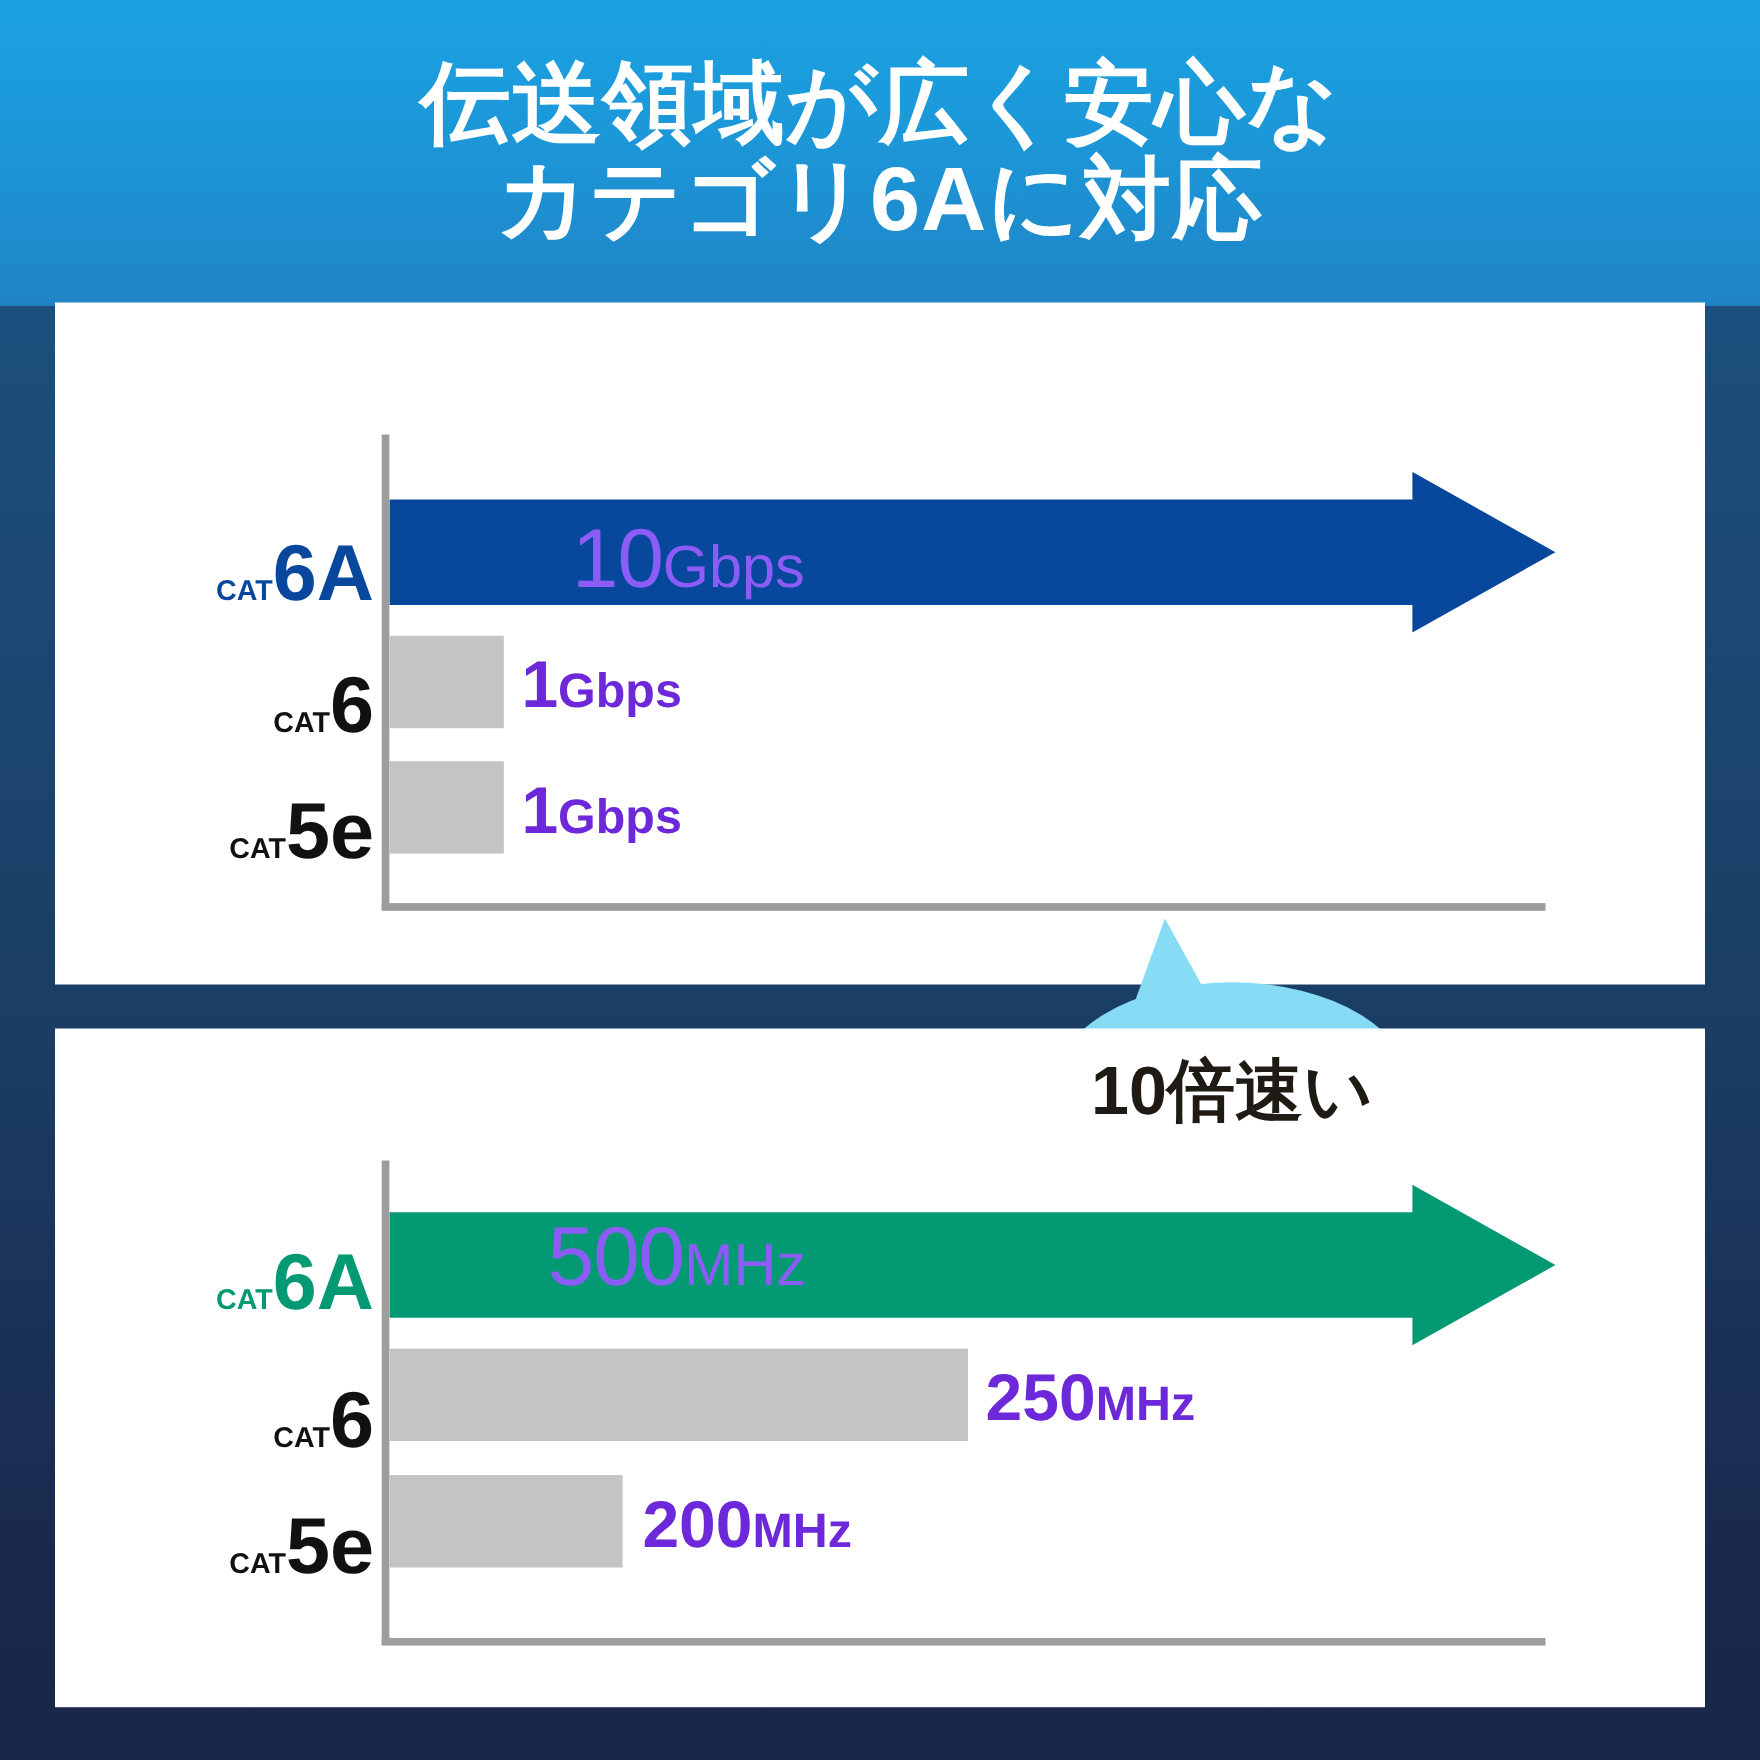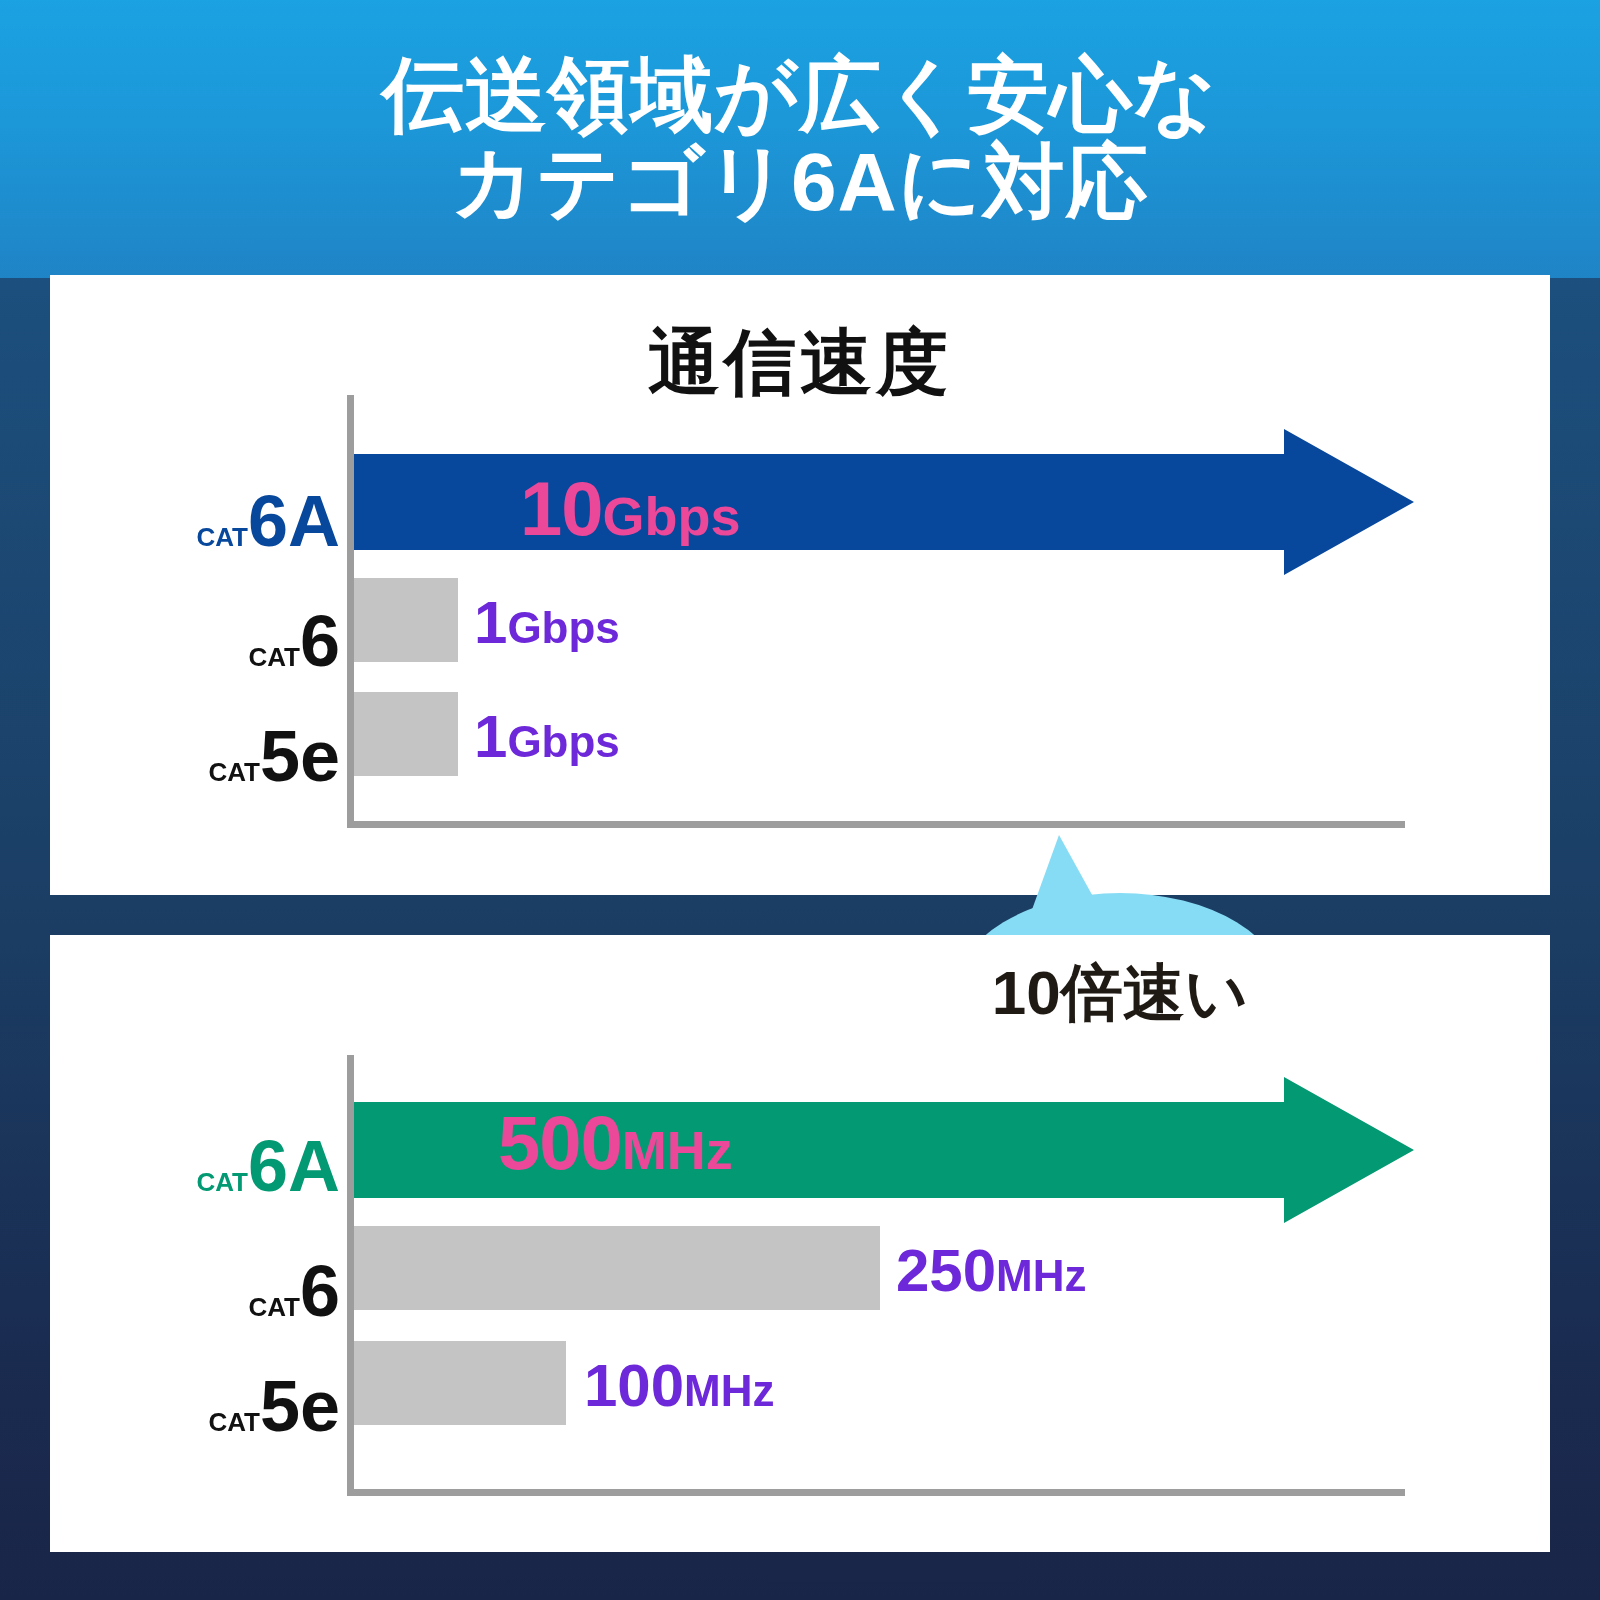--- a/index.html
+++ b/index.html
@@ -107,22 +107,22 @@
   }
   .bar-value .v-num  { font-size: 60px; }
   .bar-value .v-unit { font-size: 44px; }
 
   
   .arrow-wrap { position: absolute; }
   .arrow-wrap svg { display: block; }
   .arrow-label {
     position: absolute;
     white-space: nowrap;
-    color: #ec4899;
-    font-weight: 700;
+    color: #8b5cf6;
+    font-weight: 400;
     line-height: 1;
   }
   .arrow-label .v-num  { font-size: 76px; letter-spacing: -1px; }
   .arrow-label .v-unit { font-size: 54px; }
 
   
   .bubble {
     position: absolute;
   }
   .bubble .ellipse {
@@ -154,21 +154,20 @@
 <body>
 
 <div id="page">
 
   <div class="header">
     <div class="header-line">伝送領域が広く安心な</div>
     <div class="header-line">カテゴリ6Aに対応</div>
   </div>
 
   <div class="panel" id="panel-speed">
-    <div class="panel-title">通信速度</div>
 
     <div class="chart">
 
       <div class="axis-y" style="left:297px; top:120px; height:432px;"></div>
       <div class="axis-x" style="left:297px; top:546px; width:1058px;"></div>
 
       <div class="cat-label cat-blue" style="left:60px; top:210px; width:230px;">
         <span class="cat-word">CAT</span><span class="cat-num">6A</span>
       </div>
 
@@ -236,19 +235,19 @@
       <div class="bar" style="left:304px; top:291px; width:526px; height:84px;"></div>
       <div class="bar-value" style="left:846px; top:306px;">
         <span class="v-num">250</span><span class="v-unit">MHz</span>
       </div>
 
       <div class="cat-label cat-grey" style="left:60px; top:435px; width:230px;">
         <span class="cat-word">CAT</span><span class="cat-num">5e</span>
       </div>
       <div class="bar" style="left:304px; top:406px; width:212px; height:84px;"></div>
       <div class="bar-value" style="left:534px; top:421px;">
-        <span class="v-num">100</span><span class="v-unit">MHz</span>
+        <span class="v-num">200</span><span class="v-unit">MHz</span>
       </div>
     </div>
 
   </div>
 
 </div>
 
 </body></html>

